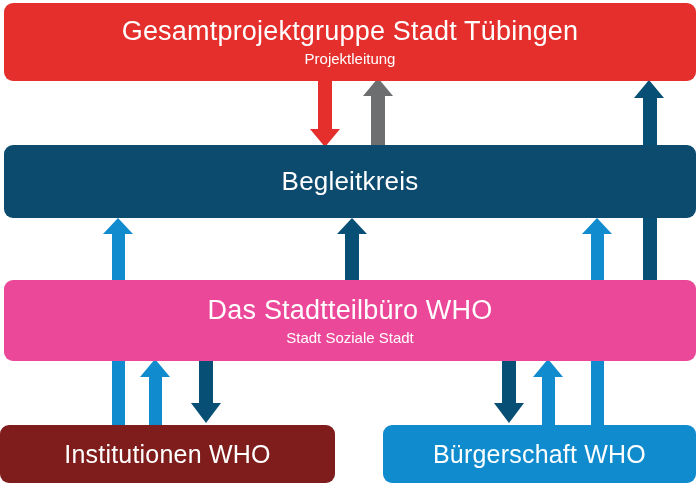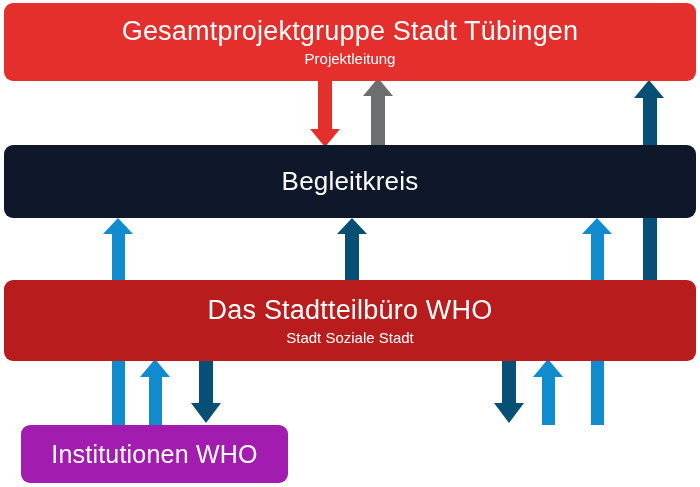--- a/index.html
+++ b/index.html
@@ -40,30 +40,30 @@
     margin-top: 3px;
     white-space: nowrap;
   }
   
   #box-gesamtprojektgruppe {
     left: 4px; top: 3px; width: 692px; height: 78px;
     background: #E52F2C;
   }
   #box-begleitkreis {
     left: 4px; top: 145px; width: 692px; height: 73px;
-    background: #0f172a;
+    background: #0c4a6e;
   }
   #box-begleitkreis .title { font-size: 26px; }
   #box-stadtteilbuero {
     left: 4px; top: 280px; width: 692px; height: 81px;
-    background: #b91c1c;
+    background: #ec4899;
   }
   #box-institutionen {
-    left: 21px; top: 425px; width: 267px; height: 58px;
-    background: #a21caf;
+    left: 0; top: 425px; width: 335px; height: 58px;
+    background: #7f1d1d;
   }
   #box-buergerschaft {
     left: 383px; top: 425px; width: 313px; height: 58px;
     background: #108CCE;
   }
   #box-institutionen .title,
   #box-buergerschaft .title { font-size: 25px; }
   .head { position: absolute; width: 0; height: 0; }
   .head.down {
     border-left: 15px solid transparent;
@@ -122,14 +122,17 @@
 
   <div class="box" id="box-stadtteilbuero">
     <div class="title">Das Stadtteilbüro WHO</div>
     <div class="subtitle">Stadt Soziale Stadt</div>
   </div>
 
   <div class="box" id="box-institutionen">
     <div class="title">Institutionen WHO</div>
   </div>
 
+  <div class="box" id="box-buergerschaft">
+    <div class="title">Bürgerschaft WHO</div>
+  </div>
 
 </div>
 
 </body></html>

